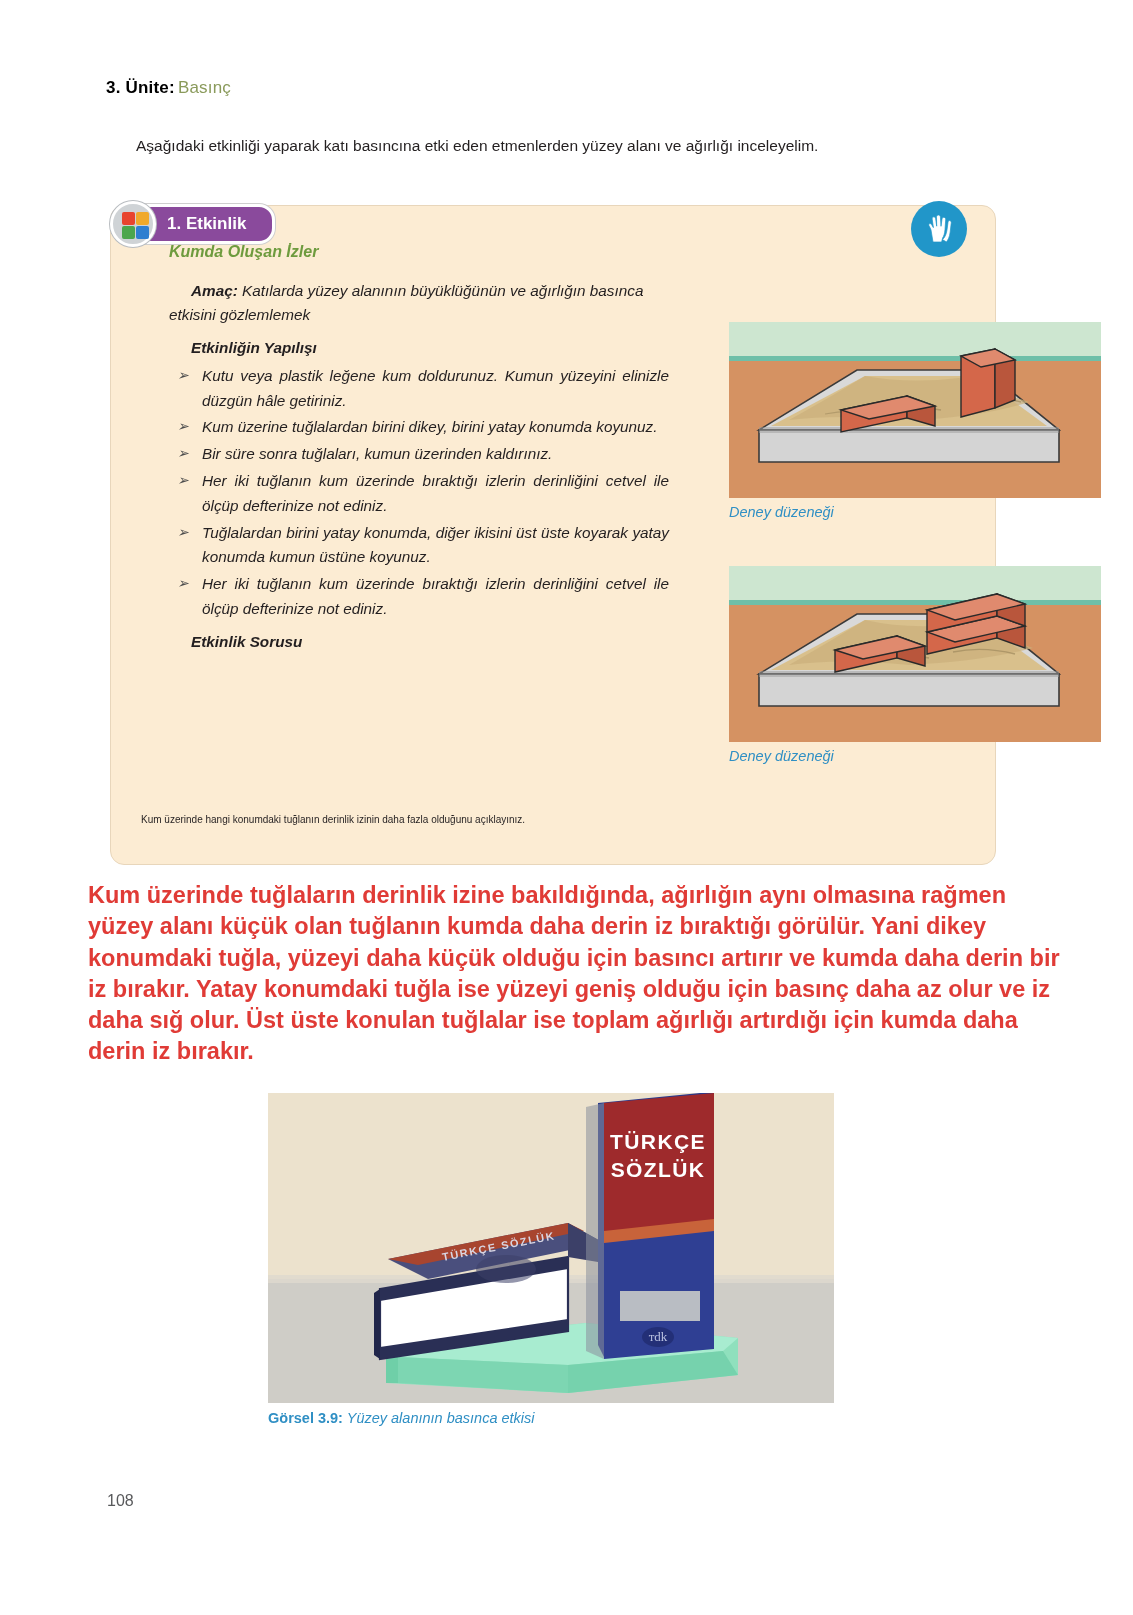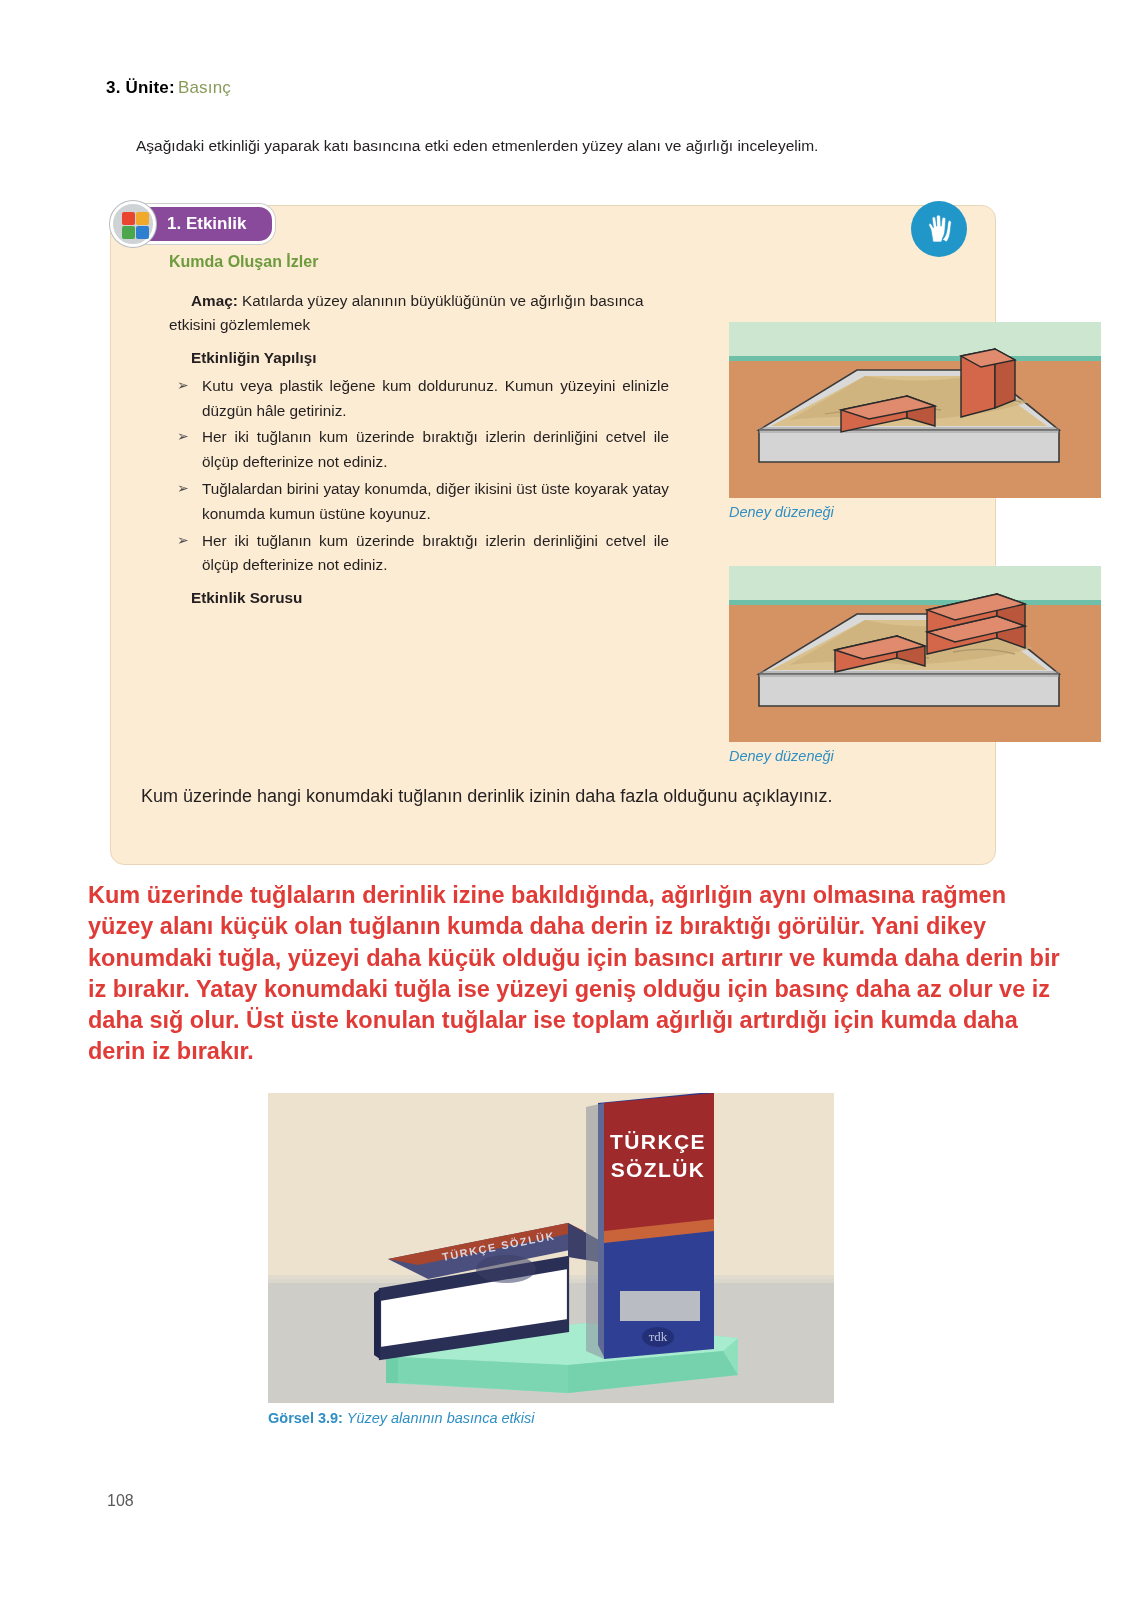--- a/index.html
+++ b/index.html
@@ -64,42 +64,42 @@
 
   .glove-icon {
     position:absolute; right:28px; top:-5px;
     width:56px; height:56px; border-radius:50%;
     background:#2196c9;
     display:flex; align-items:center; justify-content:center;
   }
 
   
   .act-col {
-    position:absolute; left:58px; top:44px; width:500px;
-    font-size:15.3px; line-height:1.55; color:#231f20;
+    position:absolute; left:58px; top:34px; width:500px;
+    font-size:15.3px; line-height:1.55; color:#231f20;font-style:italic;
   }
   .act-title { color:#6e9b3e; font-weight:bold; font-size:16px; margin-bottom:14px; }
   .act-p { margin:0 0 9px 0; text-indent:22px; }
   .act-p.justify { text-align:justify; text-indent:22px; }
   .act-p b { font-weight:bold; }
   .sub-head { font-weight:bold; margin:10px 0 4px 22px; font-size:15.3px; }
 
   ul.steps { list-style:none; margin:0; padding:0; }
   ul.steps li {
     position:relative; padding-left:33px; margin-bottom:2px;
     text-align:justify; line-height:1.62;
   }
   ul.steps li::before {
     content:"\27A2"; position:absolute; left:8px; top:0;
     color:#4d4d4d; font-size:14px;
   }
 
   .question-line {
-    position:absolute; left:30px; top:580px; width:830px;
-    font-size:18px;
+    position:absolute; left:30px; top:608px; width:830px;
+    font-size:10px;
   }
 
   
   .fig {
     position:absolute; left:618px; width:428px;
   }
   .fig1 { top:116px; }
   .fig2 { top:360px; }
   .fig-box {
     width:372px; height:176px; position:relative; overflow:hidden;
@@ -159,20 +159,22 @@
 
     <p class="act-p">
       <b>Amaç:</b><span> Katılarda yüzey alanının büyüklüğünün ve ağırlığın basınca etkisini gözlemlemek</span>
     </p>
 
 
     <div class="sub-head">Etkinliğin Yapılışı</div>
 
     <ul class="steps">
       <li>Kutu veya plastik leğene kum doldurunuz. Kumun yüzeyini elinizle düzgün hâle getiriniz.</li>
+      <li>Kum üzerine tuğlalardan birini dikey, birini yatay konumda koyunuz.</li>
+      <li>Bir süre sonra tuğlaları, kumun üzerinden kaldırınız.</li>
       <li>Her iki tuğlanın kum üzerinde bıraktığı izlerin derinliğini cetvel ile ölçüp defterinize not ediniz.</li>
       <li>Tuğlalardan birini yatay konumda, diğer ikisini üst üste koyarak yatay konumda kumun üstüne koyunuz.</li>
       <li>Her iki tuğlanın kum üzerinde bıraktığı izlerin derinliğini cetvel ile ölçüp defterinize not ediniz.</li>
     </ul>
 
     <div class="sub-head" style="margin-top:8px;">Etkinlik Sorusu</div>
   </div>
 
   <div class="question-line">Kum üzerinde hangi konumdaki tuğlanın derinlik izinin daha fazla olduğunu açıklayınız.</div>
 

